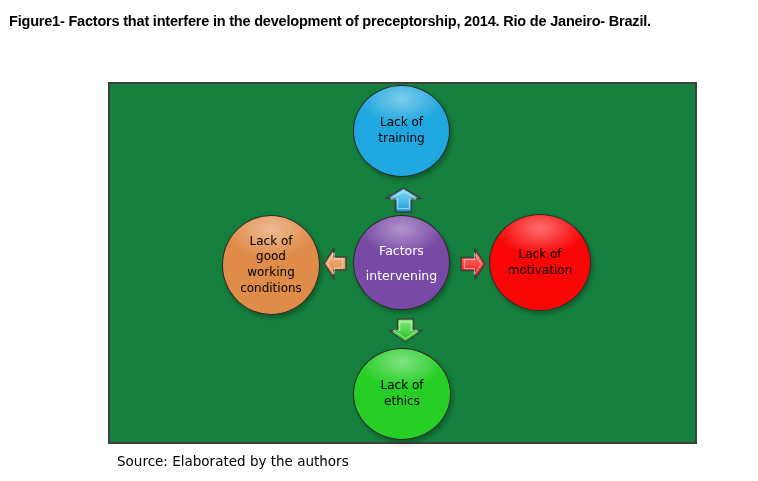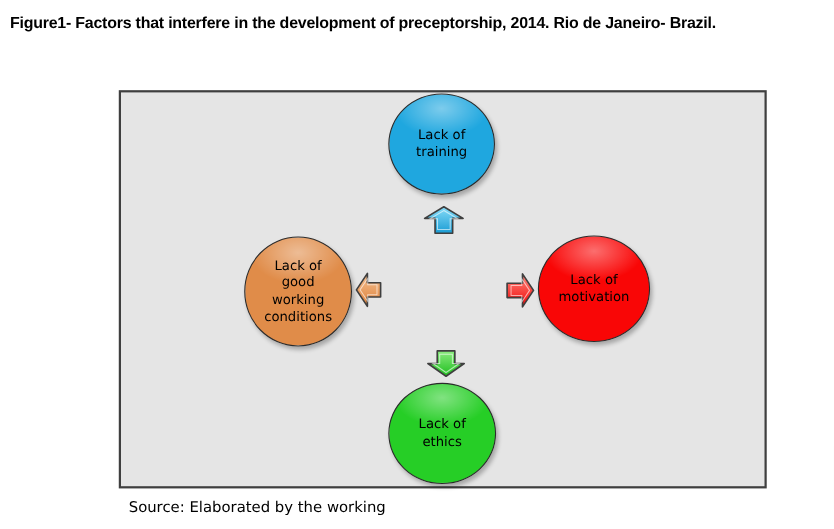--- a/index.html
+++ b/index.html
@@ -8,21 +8,21 @@
   .page { position:relative; width:758px; height:406px; background:#fff; }
 
   .fig-title {
     position:absolute; left:9px; top:13px; width:744px;
     font-family:"Liberation Sans", sans-serif;
     font-weight:bold; font-size:14.5px; letter-spacing:-0.2px; color:#000;
   }
 
   .frame {
     position:absolute; left:108px; top:82px; width:589px; height:362px;
-    border:2px solid #3f3f3f; background:#e5e5e5;
+    border:2px solid #3f3f3f; background:#15803d;
   }
 
   .circle {
     position:absolute; border-radius:50%;
     border:1.6px solid #2b2b2b;
     display:flex; align-items:center; justify-content:center;
     text-align:center; color:#000;
     font-size:12px; line-height:1.3;
     box-shadow:2px 3px 4px rgba(0,0,0,0.28);
     background:
@@ -70,20 +70,24 @@
     <div class="circle c-bottom">
       <span>Lack of
 ethics</span>
     </div>
     <div class="circle c-left">
       <span>Lack of
 good
 working
 conditions</span>
     </div>
+    <div class="circle c-center">
+      <span>Factors
+intervening</span>
+    </div>
 
     <svg class="arrow a-up" width="37" height="26" viewBox="0 0 37 26">
       <defs>
         <linearGradient id="gu" x1="0" y1="0" x2="0" y2="1">
           <stop offset="0" stop-color="#86dcf8"></stop>
             <stop offset="1" stop-color="#1a9cd4"></stop>
         </linearGradient>
       </defs>
       <polygon points="18.5,1 36,11.5 26.5,11.5 26.5,25 10.5,25 10.5,11.5 1,11.5" fill="url(#gu)" stroke="#3f3f3f" stroke-width="1.5" stroke-linejoin="round"></polygon>
       <polygon points="18.5,1 36,11.5 26.5,11.5 26.5,25 10.5,25 10.5,11.5 1,11.5" fill="none" stroke="rgba(255,255,255,0.6)" stroke-width="1.3" transform="translate(18.5 13) scale(0.72) translate(-18.5 -13)"></polygon>
@@ -117,15 +121,15 @@
           <stop offset="0" stop-color="#ff8a80"></stop>
             <stop offset="1" stop-color="#ee0404"></stop>
         </linearGradient>
       </defs>
       <polygon points="25,16 15,1 15,9.5 1,9.5 1,22.5 15,22.5 15,31" fill="url(#gr)" stroke="#3f3f3f" stroke-width="1.5" stroke-linejoin="round"></polygon>
       <polygon points="25,16 15,1 15,9.5 1,9.5 1,22.5 15,22.5 15,31" fill="none" stroke="rgba(255,255,255,0.6)" stroke-width="1.3" transform="translate(13 16) scale(0.7) translate(-13 -16)"></polygon>
     </svg>
 
   </div>
 
-  <div class="source"><b>Source:</b><span> Elaborated by the working</span></div>
+  <div class="source"><b>Source:</b><span> Elaborated by the authors</span></div>
 
 </div>
 
 </body></html>

